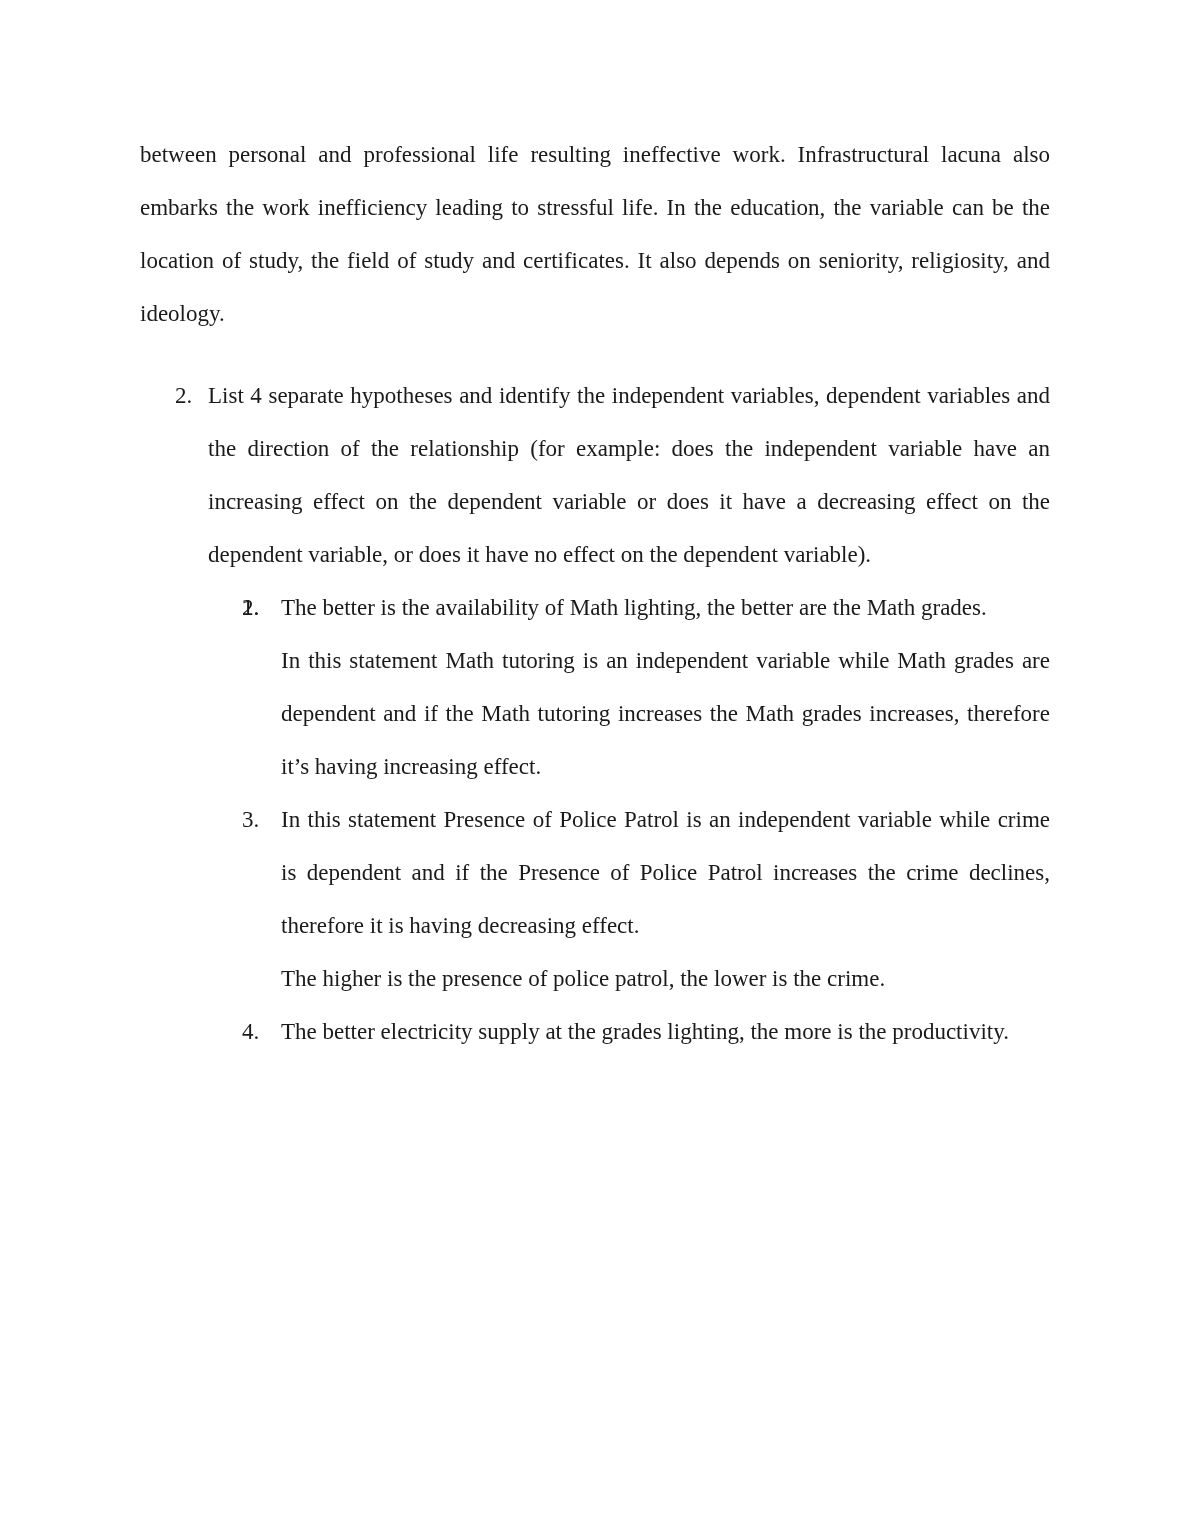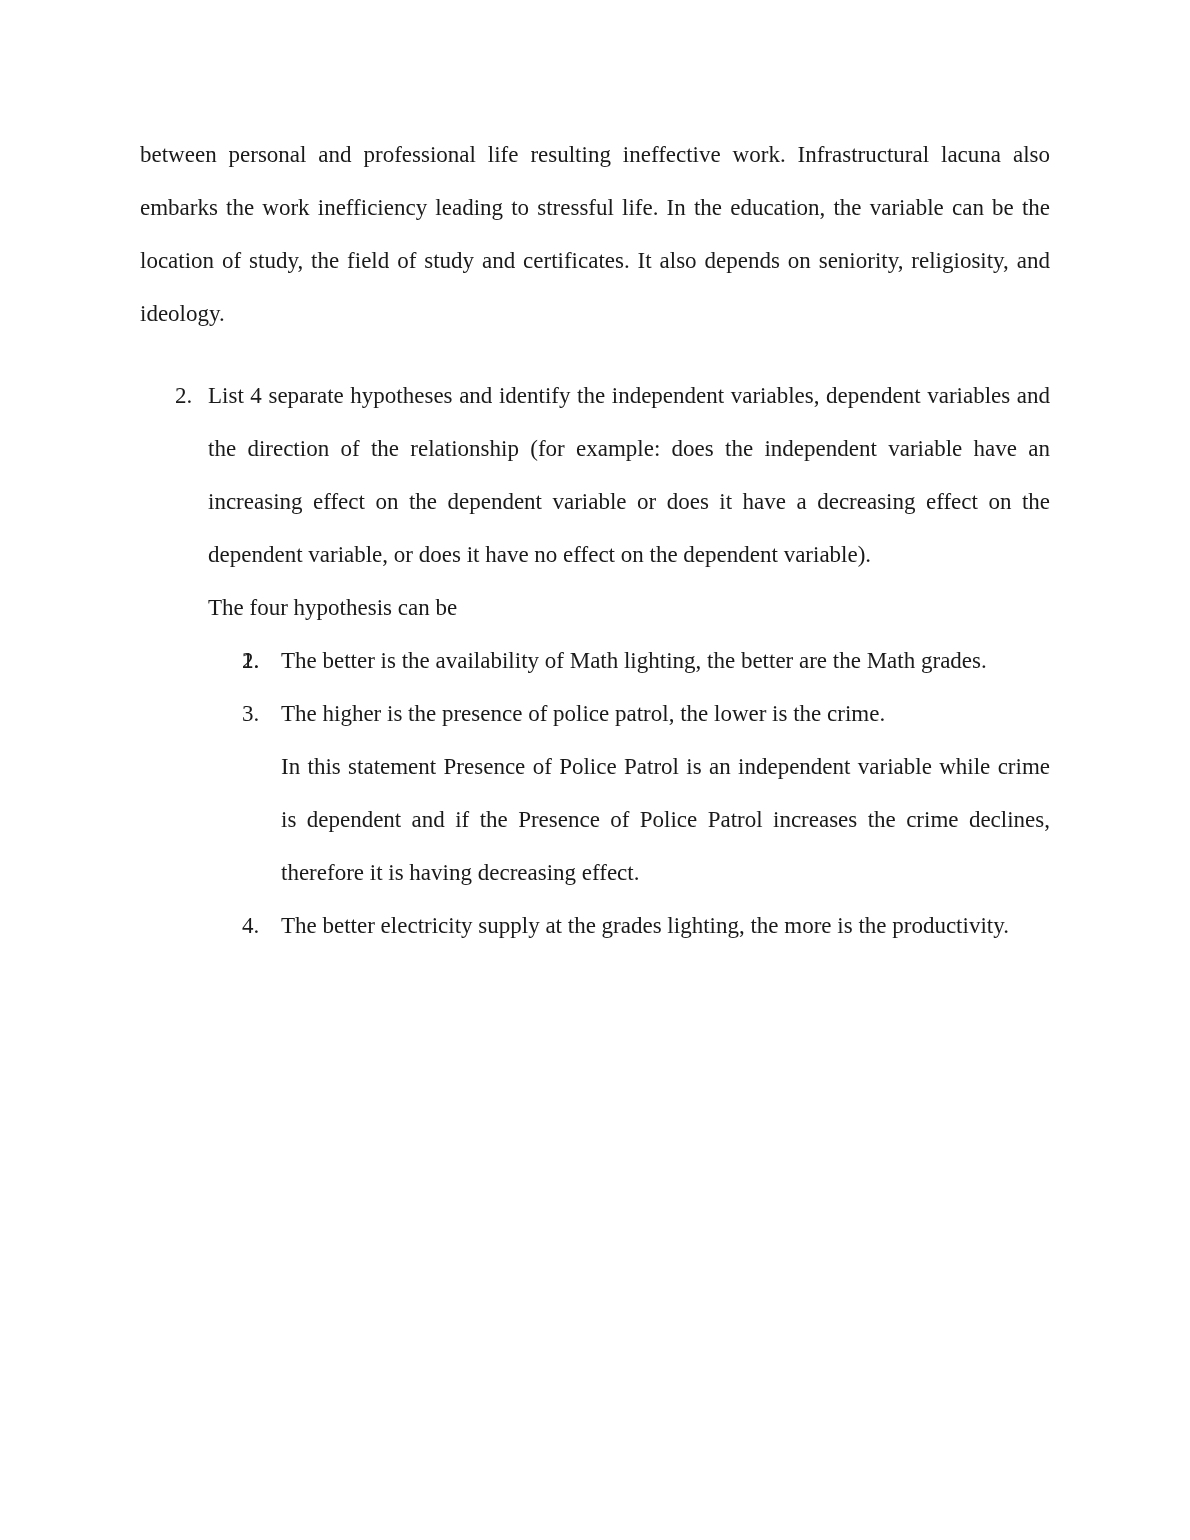--- a/index.html
+++ b/index.html
@@ -51,35 +51,35 @@
 </head>
 <body>
 
 <div class="page">
 
   <p class="para justified">between personal and professional life resulting ineffective work. Infrastructural lacuna also embarks the work inefficiency leading to stressful life. In the education, the variable can be the location of study, the field of study and certificates. It also depends on seniority, religiosity, and ideology.</p>
 
   <div class="main-item">
     <span class="main-num">2.</span>
     <p class="para justified">List 4 separate hypotheses and identify the independent variables, dependent variables and the direction of the relationship (for example: does the independent variable have an increasing effect on the dependent variable or does it have a decreasing effect on the dependent variable, or does it have no effect on the dependent variable).</p>
-    <p class="para">The four hypothesis can be</p>
 
     <div class="sub-item">
       <span class="sub-num">1.</span>
     </div>
 
     <div class="sub-item">
       <span class="sub-num">2.</span>
       <p class="para justified">The better is the availability of Math lighting, the better are the Math grades.</p>
+      <p class="para justified">In this statement Math tutoring is an independent variable while Math grades are dependent and if the Math tutoring increases the Math grades increases, therefore it’s having increasing effect.</p>
     </div>
 
     <div class="sub-item">
       <span class="sub-num">3.</span>
+      <p class="para justified">In this statement Presence of Police Patrol is an independent variable while crime is dependent and if the Presence of Police Patrol increases the crime declines, therefore it is having decreasing effect.</p>
       <p class="para justified">The higher is the presence of police patrol, the lower is the crime.</p>
-      <p class="para justified">In this statement Presence of Police Patrol is an independent variable while crime is dependent and if the Presence of Police Patrol increases the crime declines, therefore it is having decreasing effect.</p>
     </div>
 
     <div class="sub-item">
       <span class="sub-num">4.</span>
       <p class="para justified">The better electricity supply at the grades lighting, the more is the productivity.</p>
     </div>
 
   </div>
 
 </div>

